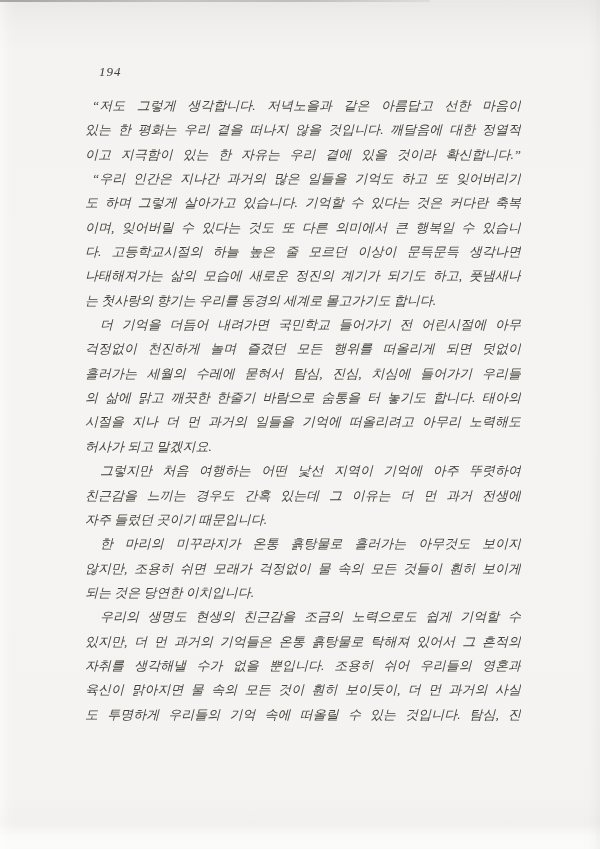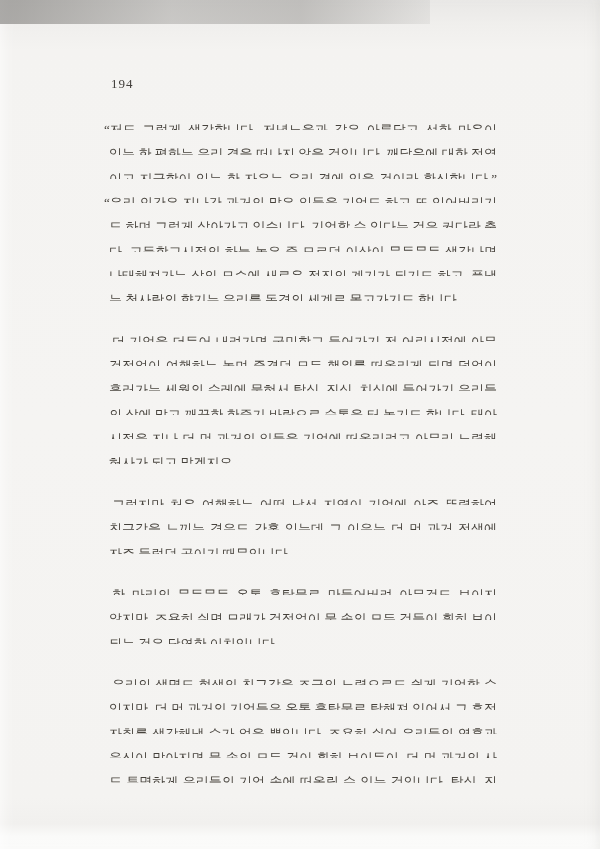--- a/index.html
+++ b/index.html
@@ -1,15 +1,15 @@
 <!DOCTYPE html>
 <html><head>
 <meta charset="utf-8">
 <style>
-  * { margin: 0; padding: 12px; box-sizing: border-box; }
+  * { margin: 0; padding: 0; box-sizing: border-box; font-style: italic; }
   html, body {
     width: 600px; height: 849px;
     background: #fbfbfa;
     font-family: "Liberation Serif", "DejaVu Serif", serif;
     overflow: hidden;
   }
   .page {
     position: absolute;
     left: 0; top: 0;
     width: 600px; height: 849px;
@@ -46,47 +46,48 @@
     color: #46423c;
     text-align: justify;
     text-align-last: justify;
     white-space: normal;
     overflow: hidden;
   }
   .line.last {
     text-align-last: left;
   }
   .line.iq { padding-left: 7px; }   
-  .line.ip { padding-left: 15px; margin-top: 17px; }  
+  .line.ip { padding-left: 15px; }  
 </style>
 </head>
 <body>
 
 <div class="page">
   <div class="edge-top"></div>
   <div class="page-number">194</div>
   <div class="text-block" id="text-block">
       <div class="line iq">“저도  그렇게  생각합니다.  저녁노을과  같은  아름답고  선한  마음이</div>
       <div class="line">있는 한 평화는 우리 곁을 떠나지 않을 것입니다. 깨달음에 대한 정열적</div>
       <div class="line">이고  지극함이  있는  한  자유는  우리  곁에  있을  것이라  확신합니다.”</div>
       <div class="line iq">“우리 인간은 지나간 과거의 많은 일들을 기억도 하고 또 잊어버리기</div>
       <div class="line">도 하며 그렇게 살아가고 있습니다. 기억할 수 있다는 것은 커다란 축복</div>
+      <div class="line">이며, 잊어버릴 수 있다는 것도 또 다른 의미에서 큰 행복일 수 있습니</div>
       <div class="line">다.  고등학교시절의  하늘  높은  줄  모르던  이상이  문득문득  생각나면</div>
       <div class="line">나태해져가는 삶의 모습에 새로운 정진의 계기가 되기도 하고, 풋냄새나</div>
       <div class="line last">는  첫사랑의  향기는  우리를  동경의  세계로  몰고가기도  합니다.</div>
       <div class="line ip">더  기억을  더듬어  내려가면  국민학교  들어가기  전  어린시절에  아무</div>
-      <div class="line">걱정없이  여행하는  놀며  즐겼던  모든  행위를  떠올리게  되면  덧없이</div>
+      <div class="line">걱정없이  천진하게  놀며  즐겼던  모든  행위를  떠올리게  되면  덧없이</div>
       <div class="line">흘러가는  세월의  수레에  묻혀서  탐심,  진심,  치심에  들어가기  우리들</div>
       <div class="line">의 삶에 맑고 깨끗한 한줄기 바람으로 숨통을 터 놓기도 합니다. 태아의</div>
       <div class="line">시절을  지나  더  먼  과거의  일들을  기억에  떠올리려고  아무리  노력해도</div>
       <div class="line last">허사가  되고  말겠지요.</div>
       <div class="line ip">그렇지만  처음  여행하는  어떤  낯선  지역이  기억에  아주  뚜렷하여</div>
       <div class="line">친근감을  느끼는  경우도  간혹  있는데  그  이유는  더  먼  과거  전생에</div>
       <div class="line last">자주  들렀던  곳이기  때문입니다.</div>
-      <div class="line ip">한  마리의  문득문득  온통  흙탕물로  만들어버려  아무것도  보이지</div>
+      <div class="line ip">한  마리의  미꾸라지가  온통  흙탕물로  흘러가는  아무것도  보이지</div>
       <div class="line">않지만, 조용히 쉬면 모래가 걱정없이 물 속의 모든 것들이 훤히 보이게</div>
       <div class="line last">되는  것은  당연한  이치입니다.</div>
       <div class="line ip">우리의  생명도  현생의  친근감을  조금의  노력으로도  쉽게  기억할  수</div>
       <div class="line">있지만, 더 먼 과거의 기억들은 온통 흙탕물로 탁해져 있어서 그 흔적의</div>
       <div class="line">자취를  생각해낼  수가  없을  뿐입니다.  조용히  쉬어  우리들의  영혼과</div>
       <div class="line">육신이 맑아지면 물 속의 모든 것이 훤히 보이듯이, 더 먼 과거의 사실</div>
       <div class="line">도  투명하게  우리들의  기억  속에  떠올릴  수  있는  것입니다.  탐심,  진</div>
     </div>
 </div>
 

